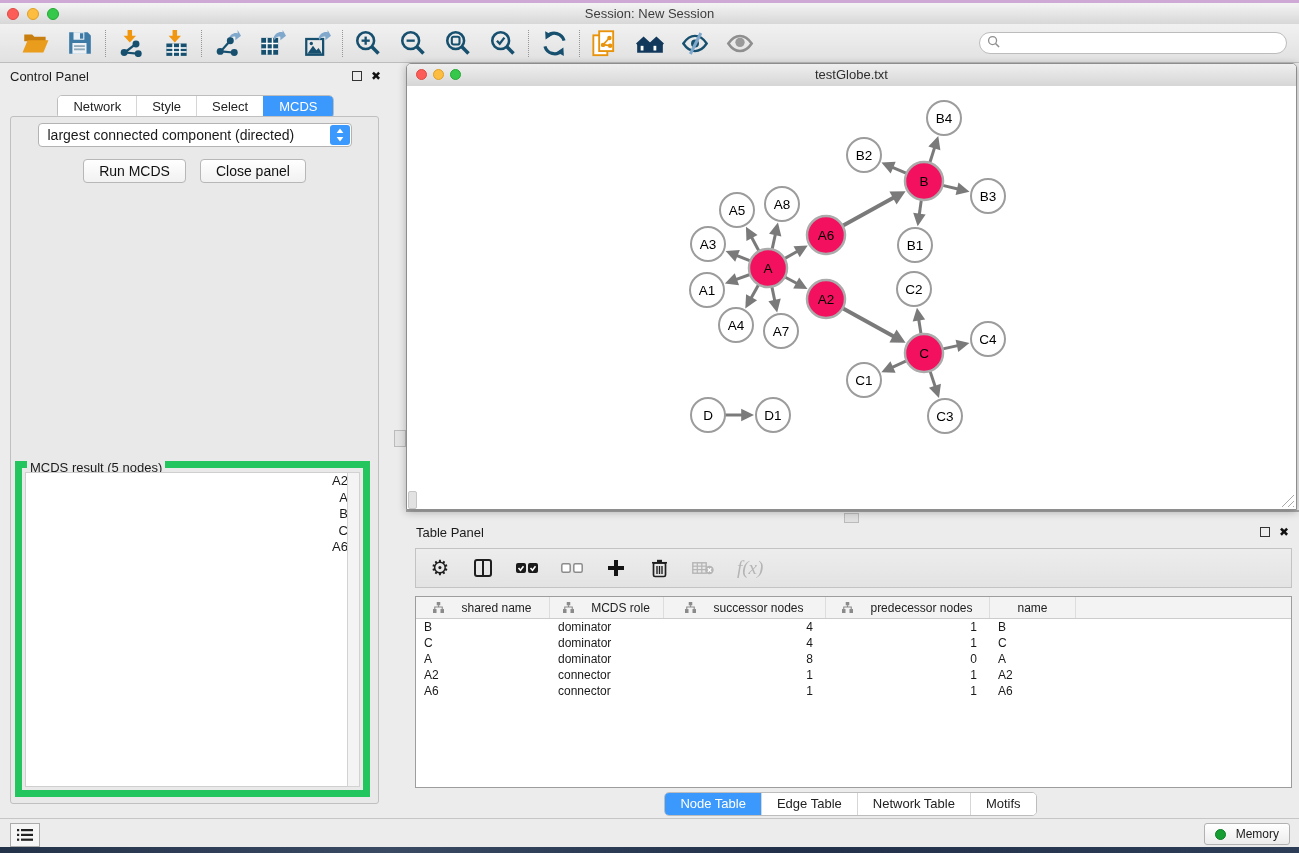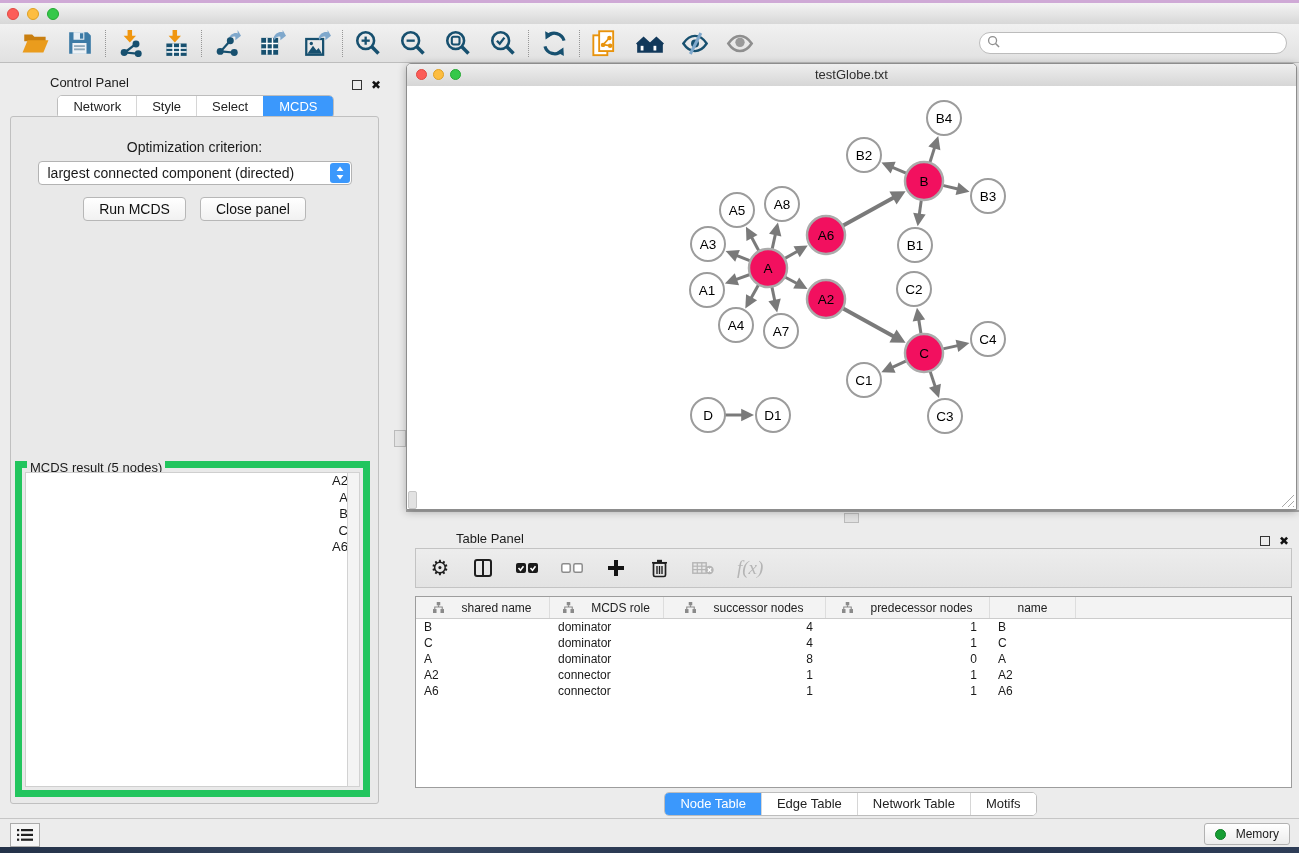--- a/index.html
+++ b/index.html
@@ -22,21 +22,21 @@
   .tgroup{display:flex;align-items:center;gap:17px;padding:0 11px;}
   .tsep{height:27px;border-left:1px dotted #969696;}
   .ticon{width:28px;height:28px;display:flex;align-items:center;justify-content:center;cursor:pointer;}
   .searchbox{margin-left:auto;margin-right:2px;width:292px;height:20px;background:#fff;border:1px solid #bcbcbc;
     border-radius:11px;display:flex;align-items:center;padding:0 7px;gap:5px;}
   .searchbox input{border:none;outline:none;flex:1;font-size:12px;background:transparent;
     font-family:"Liberation Sans","DejaVu Sans",sans-serif;}
 
   
   .control-panel{position:absolute;left:0;top:62px;width:391px;height:750px;}
-  .panel-titlebar{height:28px;display:flex;align-items:flex-end;padding:0 10px;font-size:13px;color:#1c1c1c;margin-left:40px;}
+  .panel-titlebar{height:28px;display:flex;align-items:center;padding:0 10px;font-size:13px;color:#1c1c1c;}
   .panel-title{flex:1;}
   .panel-btns{display:flex;align-items:center;gap:9px;}
   .float-btn{width:10px;height:10px;border:1.5px solid #333;box-sizing:border-box;cursor:pointer;}
   .close-btn{font-size:12px;font-weight:bold;color:#111;cursor:pointer;line-height:10px;}
   .cp-tabs{position:absolute;left:0;right:0;top:33px;display:flex;justify-content:center;}
   .tabgroup{display:flex;border:1px solid #bdbdbd;border-radius:5px;background:#fff;overflow:hidden;height:22px;}
   .tab{padding:0 15px;line-height:22px;font-size:13px;color:#222;border-left:1px solid #d6d6d6;cursor:pointer;background:#fff;}
   .tab:first-child{border-left:none;}
   .tab.active{background:#3b98fc;color:#fff;border-left-color:#3b98fc;}
   .cp-content{position:absolute;left:10px;right:12px;top:54px;bottom:8px;background:#e9e9e9;
@@ -111,20 +111,21 @@
 <body>
 
 <div class="screen">
 
   <div class="mac-titlebar">
     <div class="traffic">
       <div class="light red"></div>
       <div class="light yellow"></div>
       <div class="light green"></div>
     </div>
+    <div class="mac-title">Session: New Session</div>
   </div>
 
   <div class="toolbar">
     <div class="tgroup">
       <span class="ticon">
         <svg width="27" height="27" viewBox="0 0 24 24">
             <path fill="#c97f10" d="M2 4h7l2 2h10v4H2z"></path>
             <path fill="#ea9c1d" d="M0.5 20L5 9h18.5L19 20z"></path>
           </svg>
       </span>
@@ -306,21 +307,20 @@
     </div>
     <div class="cp-tabs">
       <div class="tabgroup">
         <div class="tab">Network</div>
         <div class="tab">Style</div>
         <div class="tab">Select</div>
         <div class="tab active">MCDS</div>
       </div>
     </div>
     <div class="cp-content">
-      <div class="opt-label">Optimization criterion:</div>
       <div class="criterion-select">
         <span>largest connected component (directed)</span>
         <span class="spinner">
           <svg width="10" height="16" viewBox="0 0 10 16">
               <path d="M5 1.5l3.4 4.5H1.6z" fill="#fff"></path>
               <path d="M5 14.5L1.6 10h6.8z" fill="#fff"></path>
             </svg>
         </span>
       </div>
       <div class="cp-buttons">

